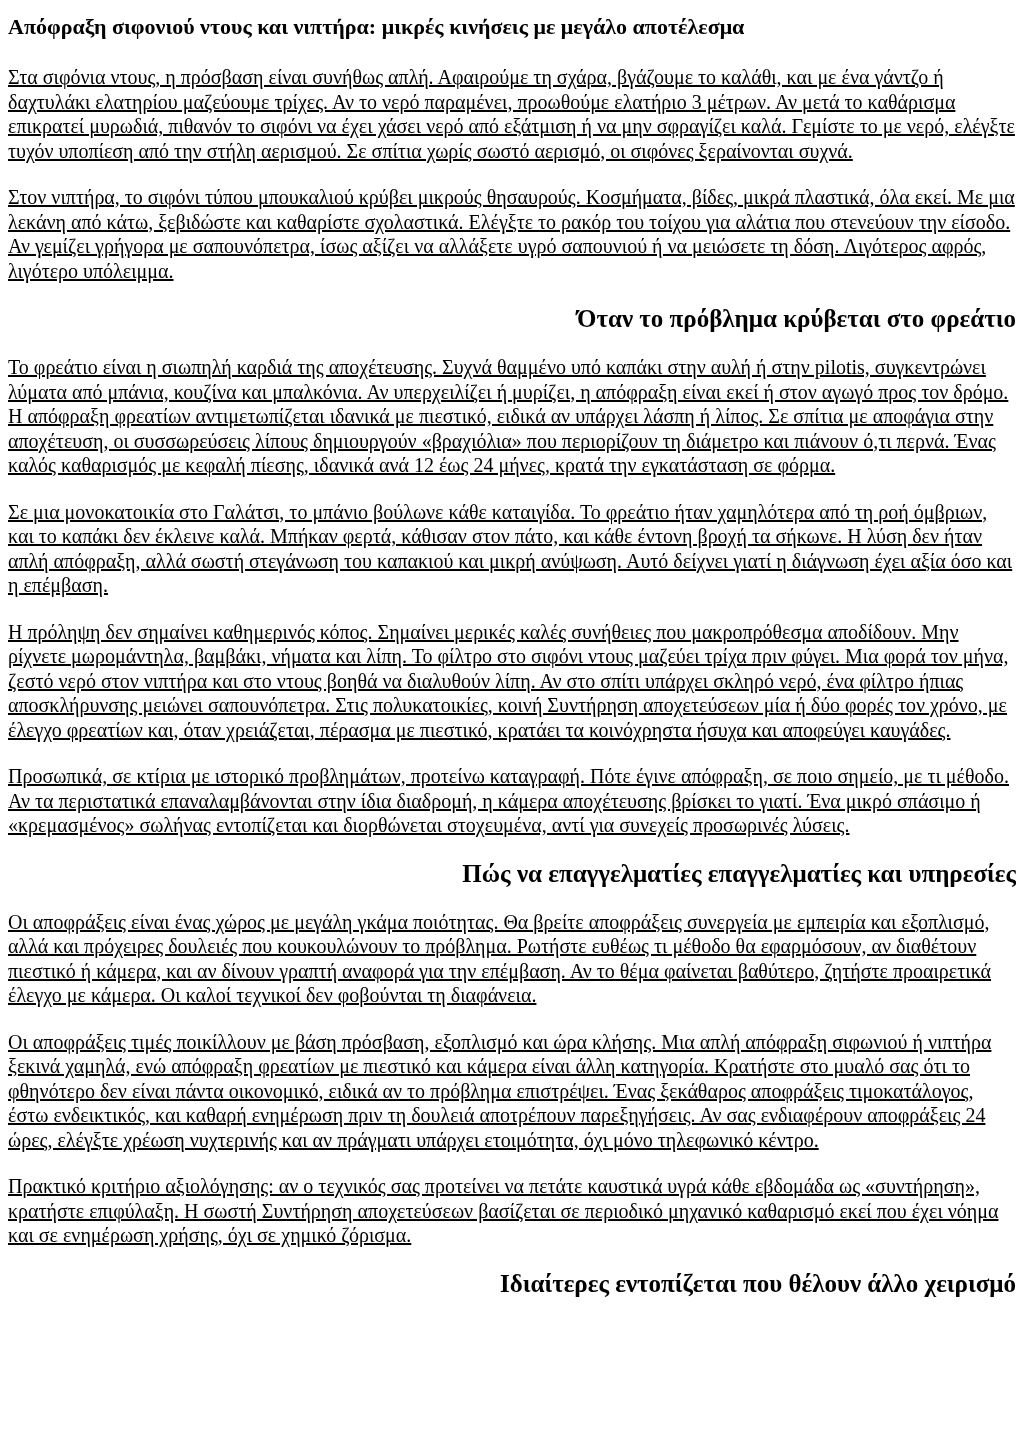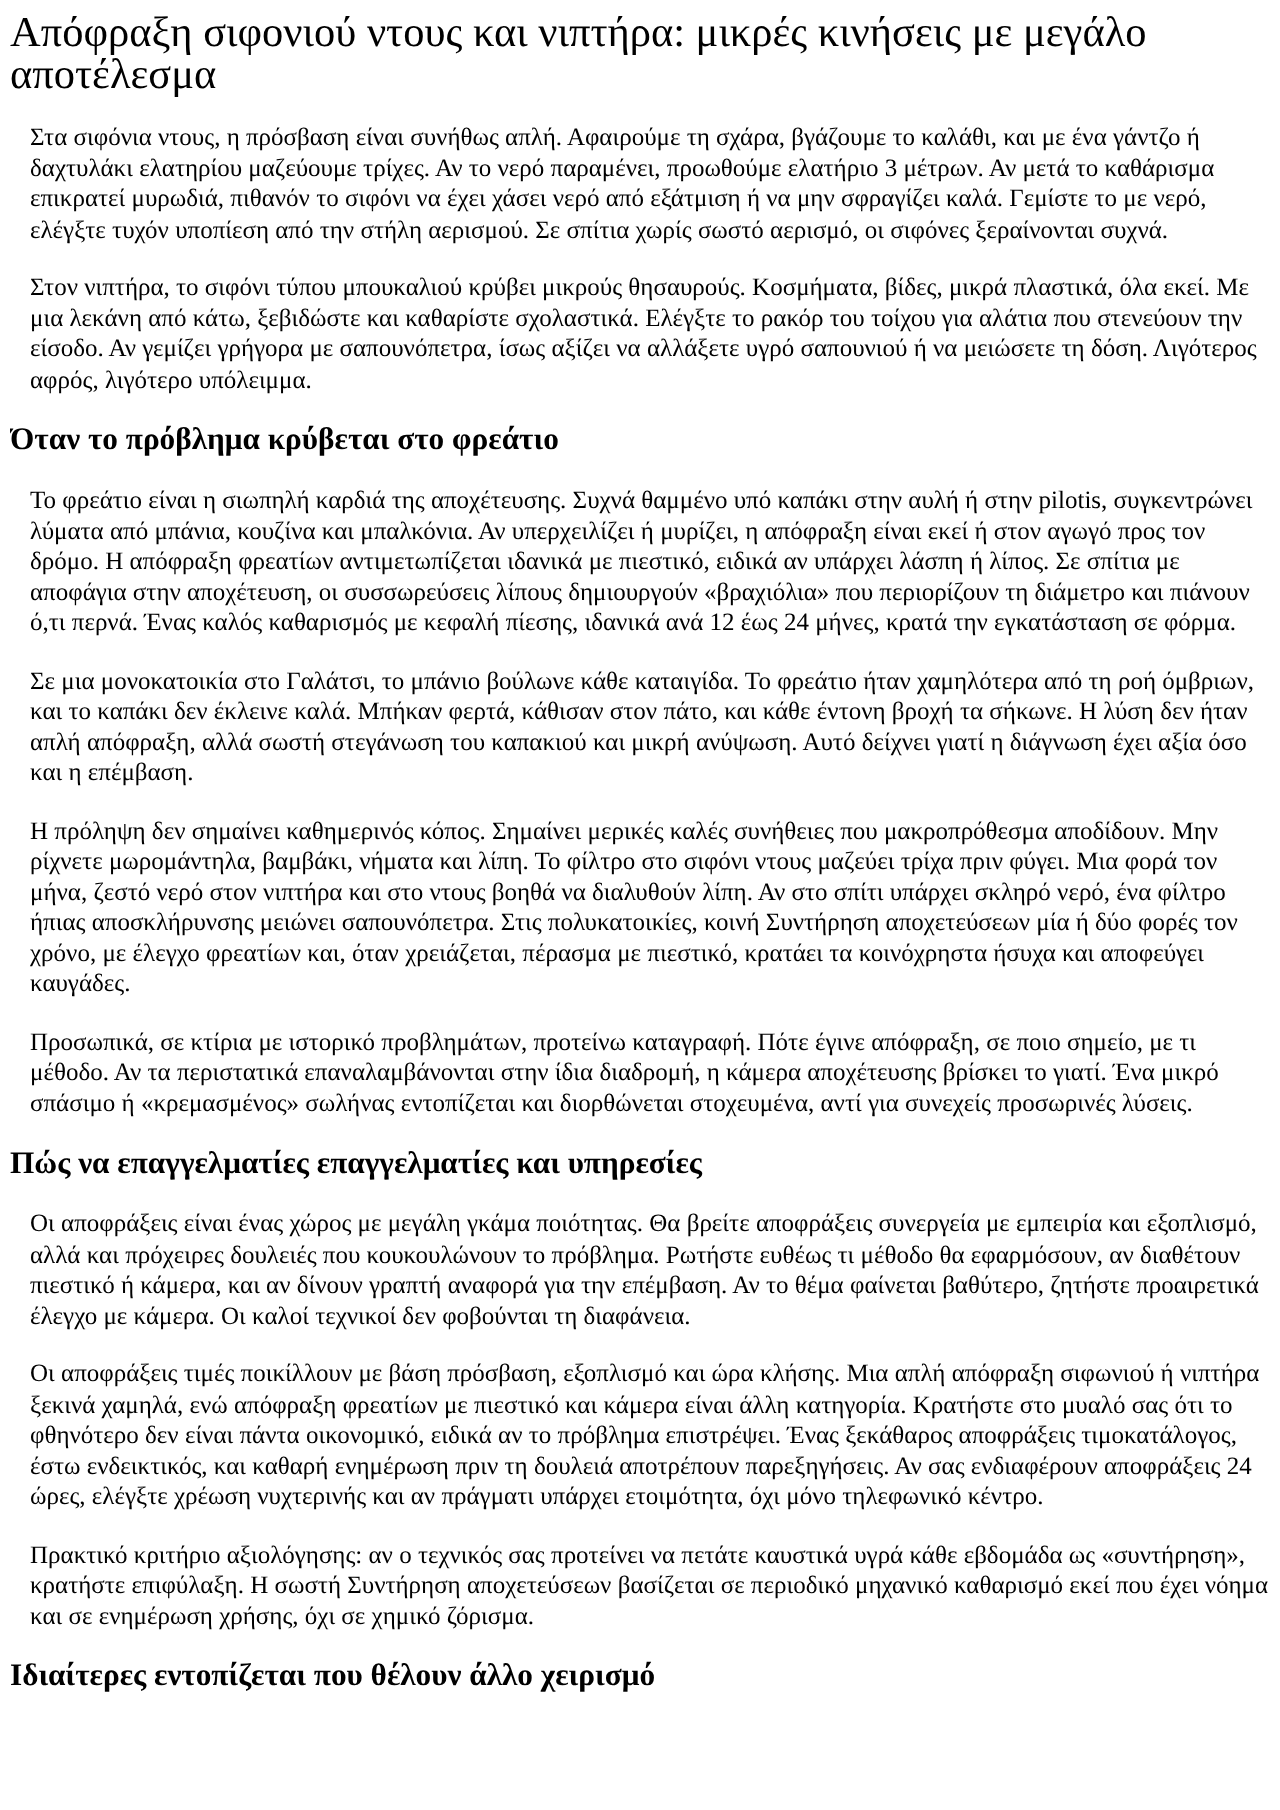--- a/index.html
+++ b/index.html
@@ -9,33 +9,35 @@
   }
   body {
     margin: 8px;
     width: 1008px;
     font-family: "Liberation Serif", "DejaVu Serif", serif;
     font-size: 20px;
     line-height: 24.5px;
     -webkit-font-smoothing: antialiased;
   }
   h1 {
-    font-size: 34px;
+    font-size: 22px;
     line-height: 33px;
-    font-weight: normal;
+    font-weight: bold;
     margin: 2px 16px 22px 0;
   }
   h2 {
     font-size: 25px;
     line-height: 28px;
     font-weight: bold;
     margin: 22px 0 22px 0;
+    text-align: right;
   }
   p {
-    margin: 22px 0 22px 16px;
+    margin: 22px 0 22px 0;
+    text-decoration: underline;
   }
 </style>
 </head>
 <body>
 
 <article>
 
   <h1>Απόφραξη σιφονιού ντους και νιπτήρα: μικρές κινήσεις με μεγάλο αποτέλεσμα</h1>
 
   <p>Στα σιφόνια ντους, η πρόσβαση είναι συνήθως απλή. Αφαιρούμε τη σχάρα, βγάζουμε το καλάθι, και με ένα γάντζο ή δαχτυλάκι ελατηρίου μαζεύουμε τρίχες. Αν το νερό παραμένει, προωθούμε ελατήριο 3 μέτρων. Αν μετά το καθάρισμα επικρατεί μυρωδιά, πιθανόν το σιφόνι να έχει χάσει νερό από εξάτμιση ή να μην σφραγίζει καλά. Γεμίστε το με νερό, ελέγξτε τυχόν υποπίεση από την στήλη αερισμού. Σε σπίτια χωρίς σωστό αερισμό, οι σιφόνες ξεραίνονται συχνά.</p>

